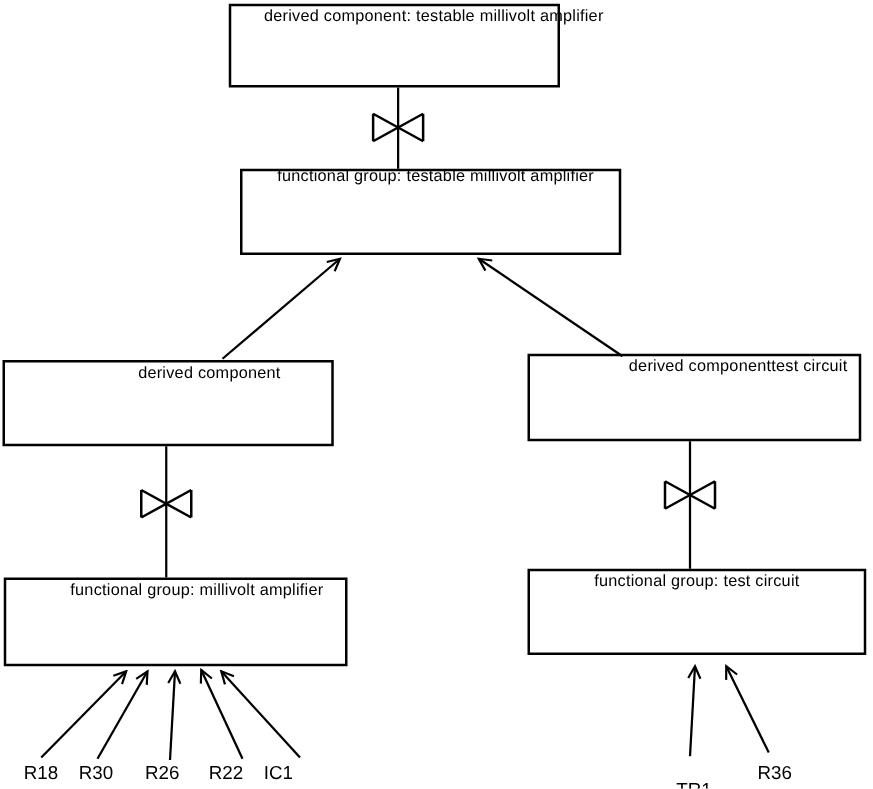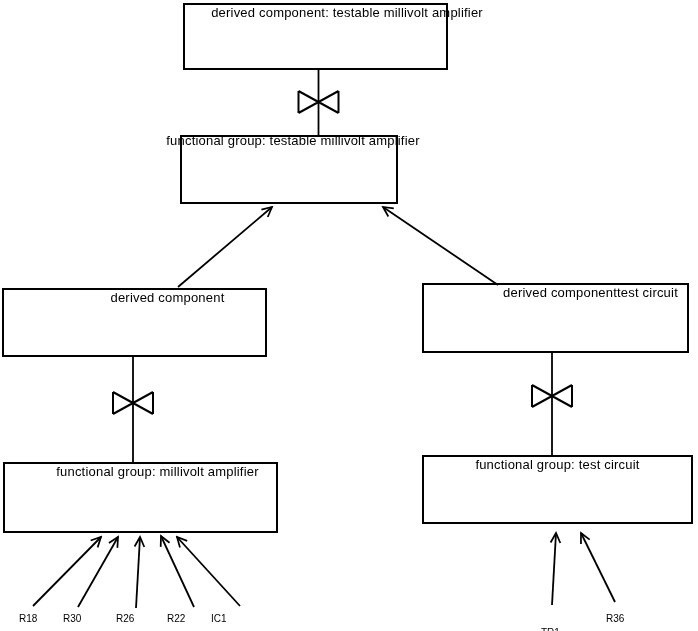--- a/index.html
+++ b/index.html
@@ -30,21 +30,21 @@
     justify-content: center;
     font-size: 13px;
     line-height: 16px;
     letter-spacing: 0.2px;
     z-index: 2;
   }
   .node .box-line { white-space: pre; }
   .up4 { position: relative; top: -4px; }
   .leaf {
     position: absolute;
-    font-size: 10px;
+    font-size: 15px;
     line-height: 15px;
     z-index: 2;
     text-align: center;
   }
 </style>
 </head>
 <body>
 
 <div class="canvas">
 
@@ -75,21 +75,21 @@
 
     <line class="connector" x1="552" y1="605" x2="556" y2="533" marker-end="url(#oa)"></line>
     <line class="connector" x1="615" y1="602" x2="581" y2="533" marker-end="url(#oa)"></line>
   </svg>
 
   <div class="node" style="left:183px;top:3px;width:265px;height:67px;padding-left:63px">
     <div class="box-line">derived component:</div>
     <div class="box-line"> testable millivolt amplifier</div>
   </div>
 
-  <div class="node" style="left:180px;top:135px;width:218px;height:69px;padding-left:8px">
+  <div class="node" style="left:192px;top:135px;width:305px;height:69px;padding-left:8px">
     <div class="box-line up4">functional group: testable millivolt amplifier</div>
   </div>
 
   <div class="node" style="left:2px;top:288px;width:265px;height:69px;padding-left:66px">
     <div class="box-line">derived component</div>
   </div>
 
   <div class="node" style="left:422px;top:283px;width:267px;height:70px;padding-left:70px">
     <div class="box-line">derived component</div>
     <div class="box-line">test circuit</div>

